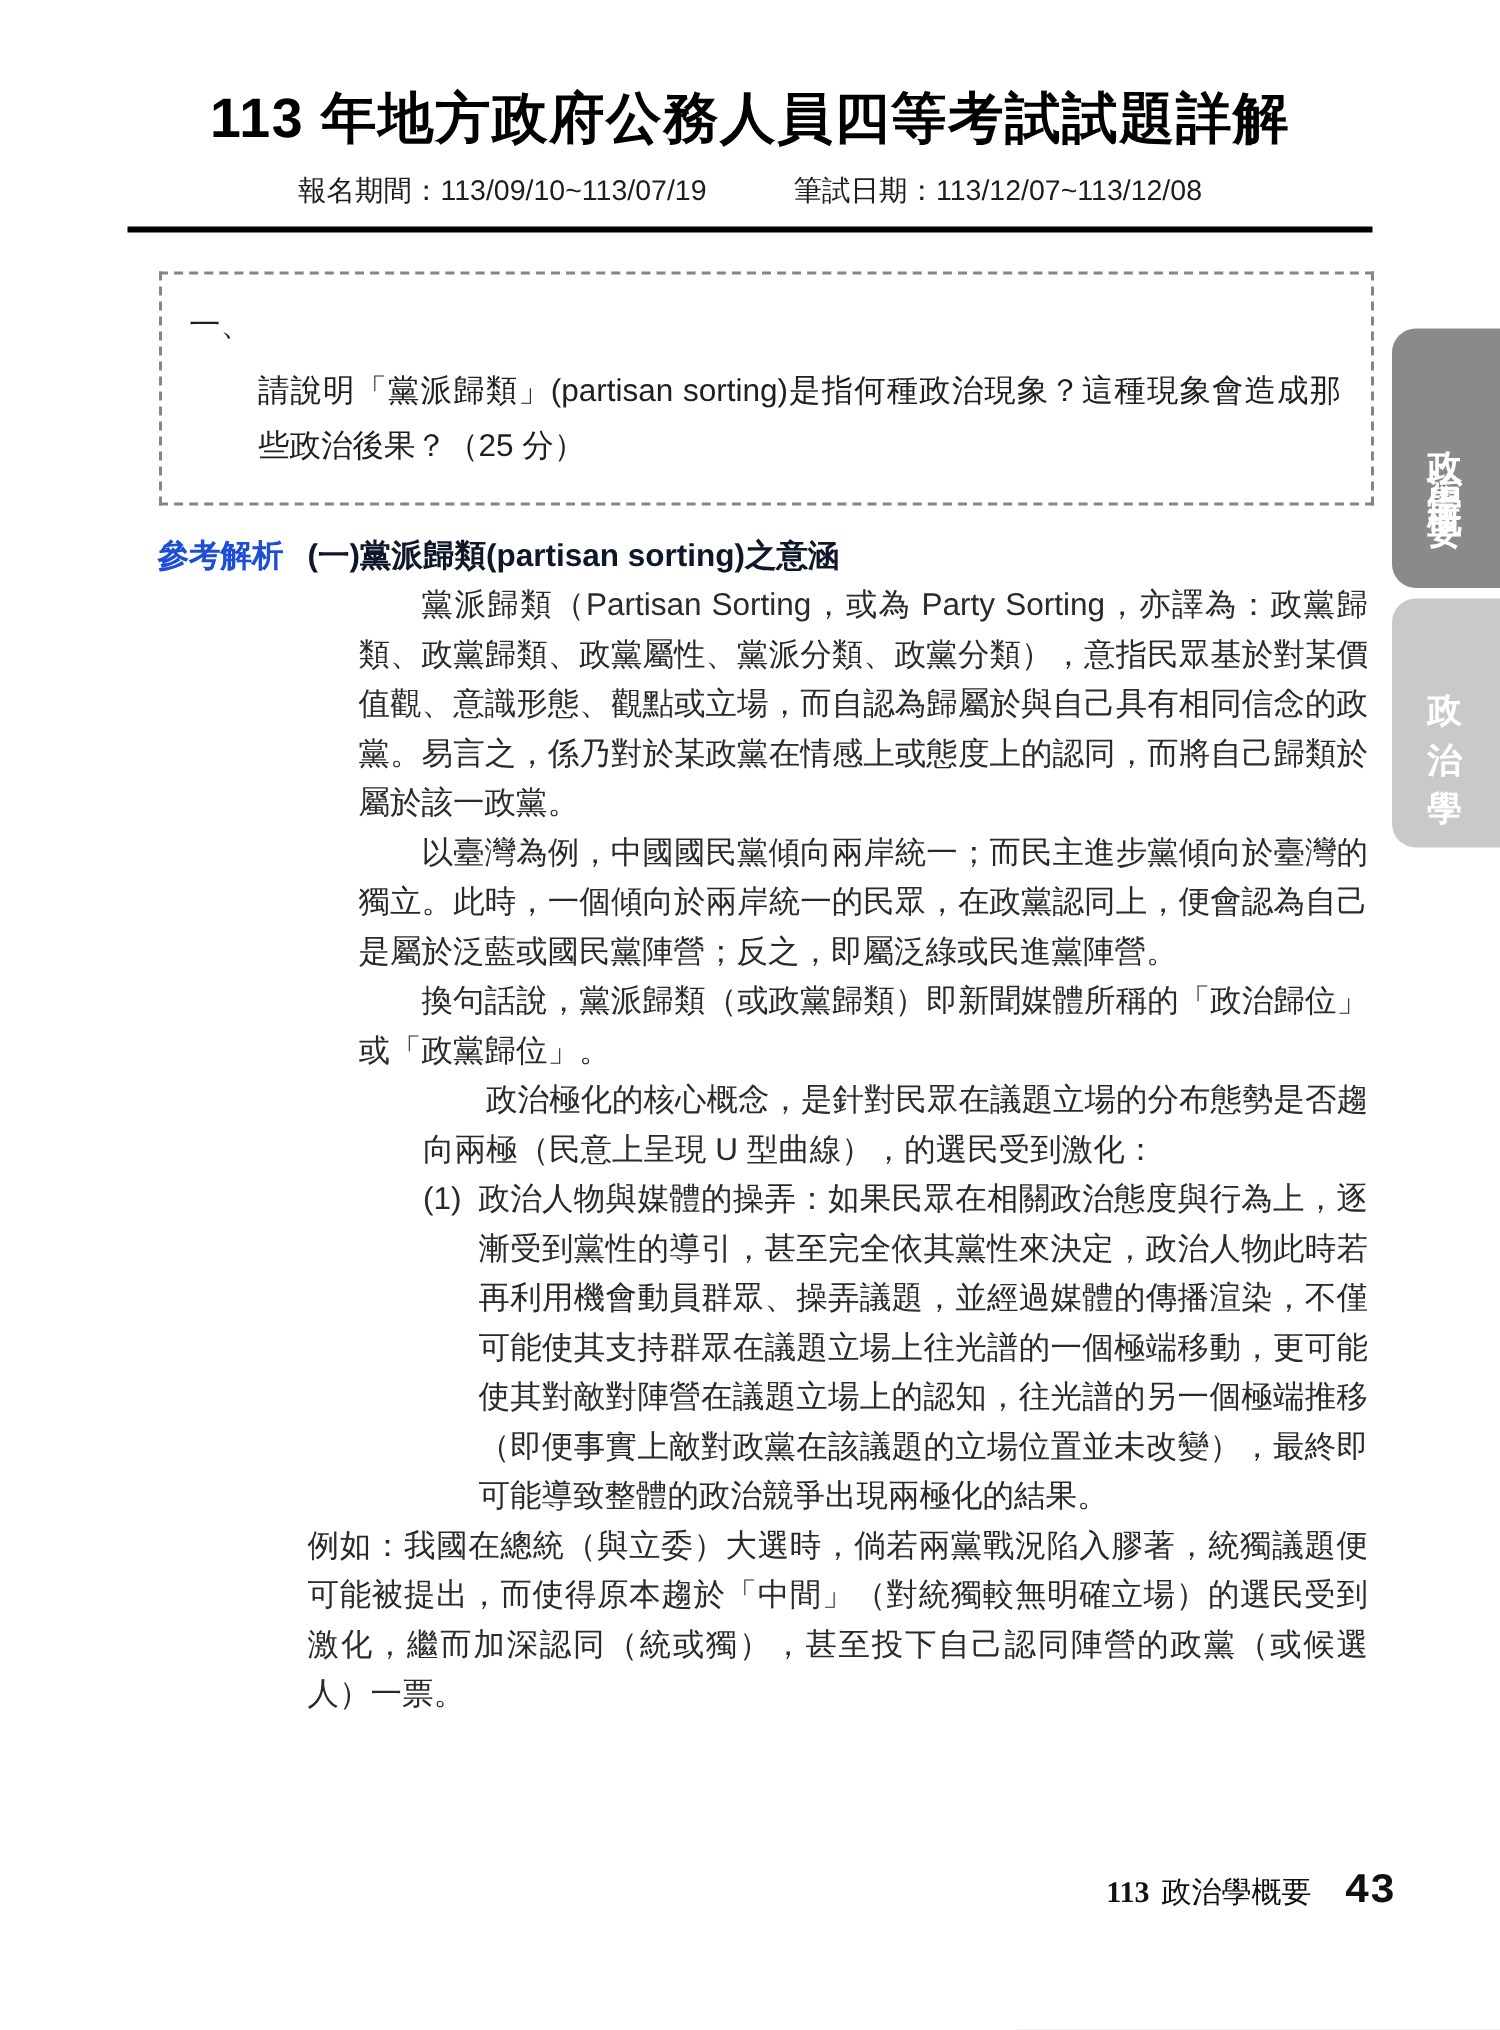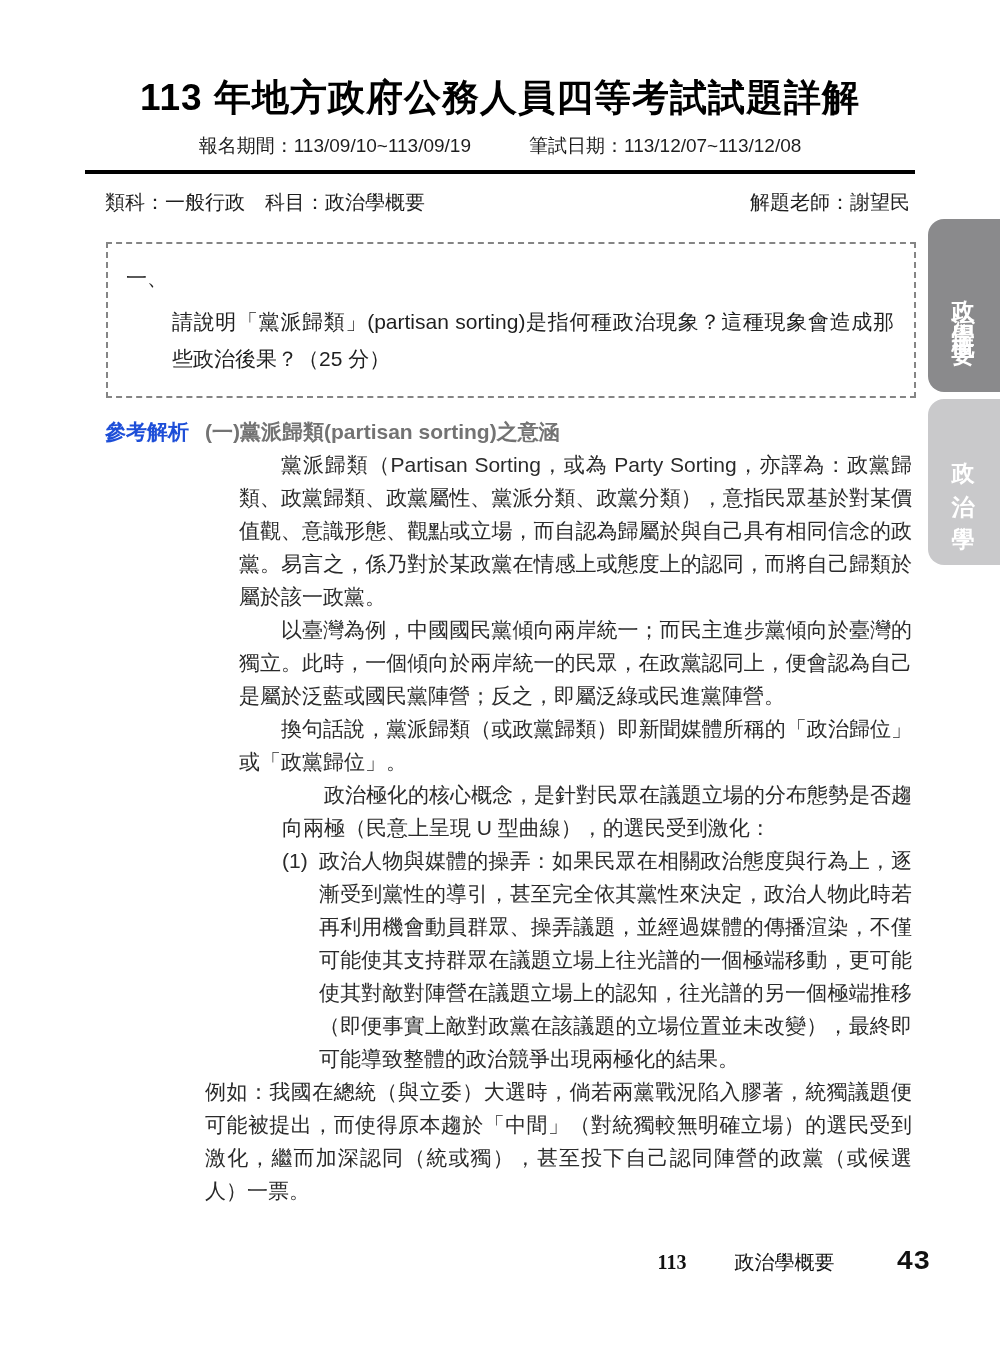--- a/index.html
+++ b/index.html
@@ -6,21 +6,21 @@
   .page {
     position:relative;
     width:1000px; height:1353px;
     margin:0 auto;
     background:#ffffff;
     font-family:"Liberation Sans","DejaVu Sans",sans-serif;
     color:#2a2a2a;
     overflow:hidden;
   }
   
-  .doc-header { padding-top:76px; text-align:center; }
+  .doc-header { padding-top:57px; text-align:center; }
   .doc-title {
     font-size:37px; font-weight:900; color:#000;
     letter-spacing:1px; line-height:44px;
   }
   .dates-row {
     margin-top:13px;
     display:flex; justify-content:center; gap:58px;
     font-size:19px; color:#1d1d1d;
   }
   .thick-rule { height:4px; background:#000; margin:11px 85px 0 85px; }
@@ -40,21 +40,21 @@
   .q-marker { width:46px; flex-shrink:0; }
   .q-text { flex:1; text-align:justify;margin-top:44px; }
   
   .analysis-row {
     margin:17px 88px 0 105px;
     display:flex;
     font-size:21px; line-height:33px;
   }
   .analysis-label { width:100px; flex-shrink:0; font-weight:bold; color:#1d4ed8; }
   .analysis-content { flex:1; min-width:0; }
-  .sec-heading { font-weight:bold; color:#737373; }
+  .sec-heading { font-weight:bold; color:#0f172a; }
   .p-l1 { margin-left:34px; text-indent:2em; text-align:justify; }
   .item-num { margin-left:40px; }
   .p-l2 { margin-left:77px; text-indent:2em; text-align:justify; }
   .sub-item { margin-left:77px; display:flex; }
   .sub-marker { width:37px; flex-shrink:0; }
   .sub-text { flex:1; text-align:justify; }
   .p-l3 { text-align:justify; }
   
   .side-tab {
     position:absolute; right:0; width:72px;
@@ -66,42 +66,38 @@
   .tab-label {
     writing-mode:vertical-rl; text-orientation:upright;
     color:#ffffff; font-weight:bold; font-size:23px;
   }
   .side-tab-1 .tab-label { letter-spacing:11px; margin-top:8px; }
   .side-tab-2 .tab-label { letter-spacing:32px; margin-top:20px; }
   
   .page-footer {
     position:absolute; right:70px; bottom:76px;
     display:flex; align-items:baseline;
-    font-size:20px; color:#111;gap:40px;
+    font-size:20px; color:#111;
   }
   .footer-year { font-family:"Liberation Serif","DejaVu Serif",serif; font-weight:bold; margin-right:8px; font-size:20px; }
   .footer-subject { font-size:20px; }
   .footer-page { font-family:Liberation Mono, monospace; font-weight:bold; font-size:28px; margin-left:22px; }
 </style>
 </head>
 <body>
 
 <div class="page">
 
   <div class="doc-header">
     <div class="doc-title">113 年地方政府公務人員四等考試試題詳解</div>
     <div class="dates-row">
-      <span>報名期間：113/09/10~113/09/19</span>
+      <span>報名期間：113/09/10~113/07/19</span>
       <span>筆試日期：113/12/07~113/12/08</span>
     </div>
     <div class="thick-rule"></div>
-    <div class="info-row">
-      <span>類科：一般行政　科目：政治學概要</span>
-      <span>解題老師：謝望民</span>
-    </div>
   </div>
 
   <div class="question-box">
     <div class="q-inner">
       <span class="q-marker">一、</span>
       <span class="q-text">請說明「黨派歸類」(partisan sorting)是指何種政治現象？這種現象會造成那些政治後果？（25 分）</span>
     </div>
   </div>
 
   <div class="analysis-row">

